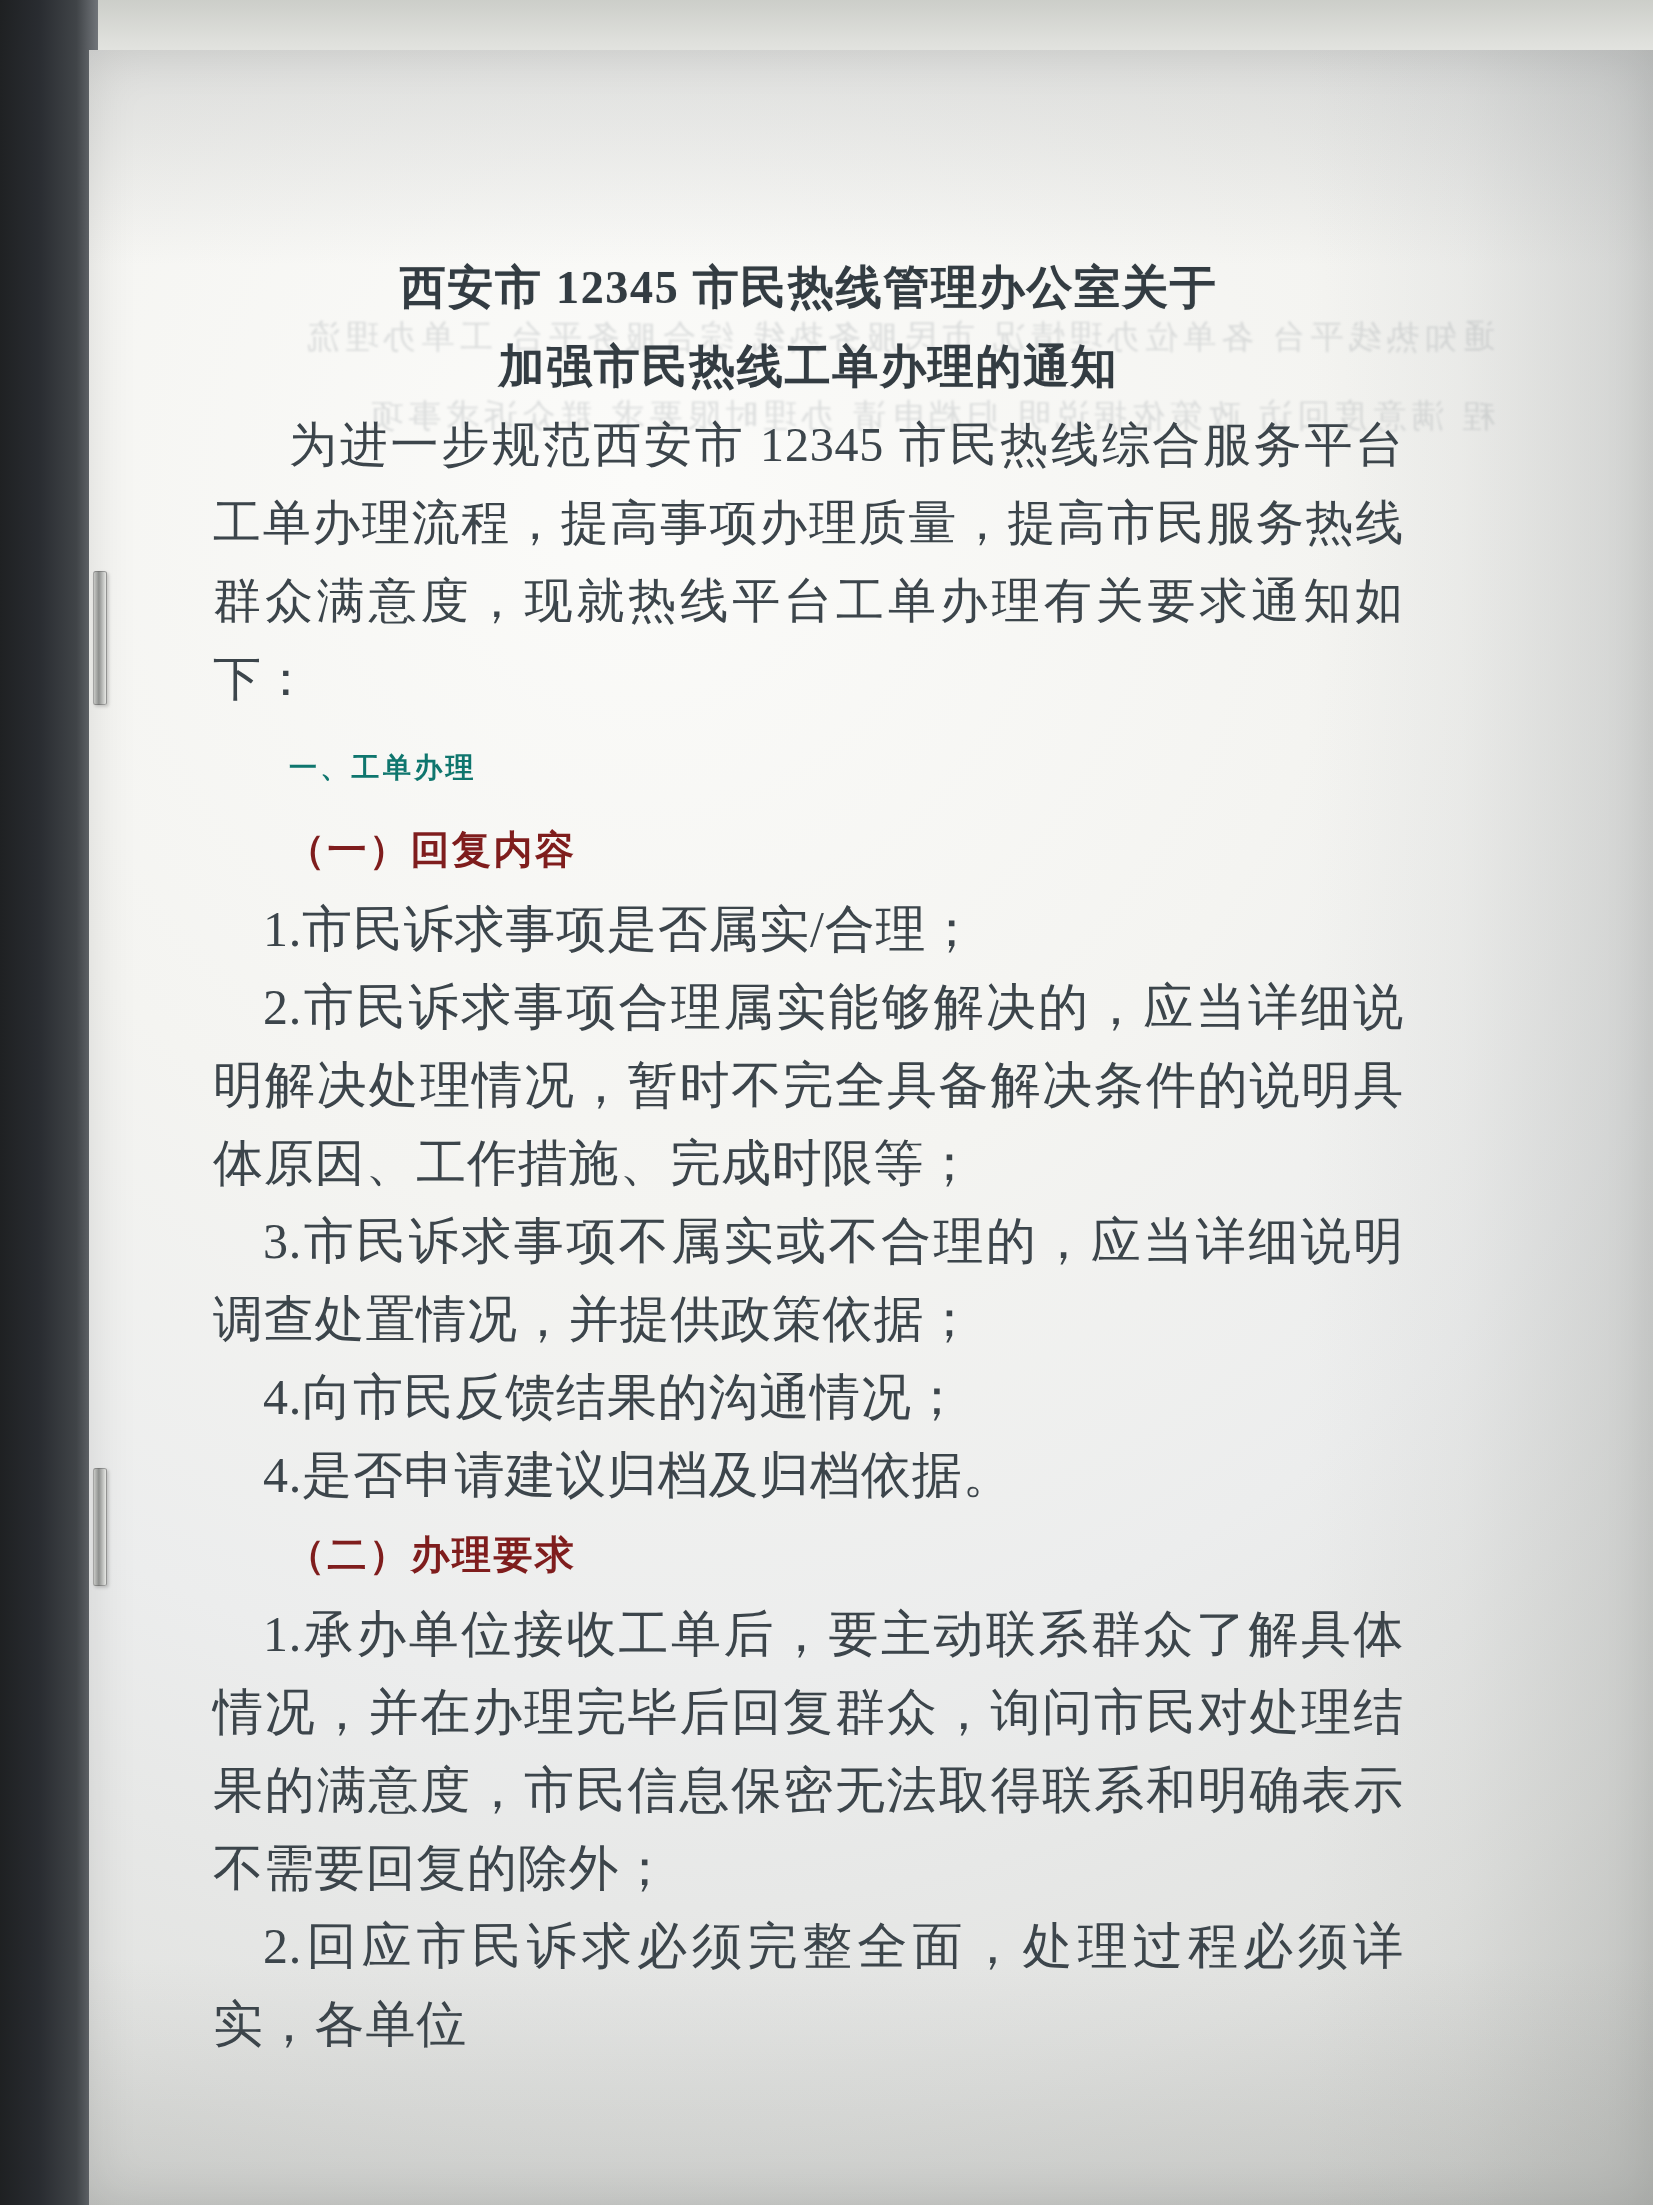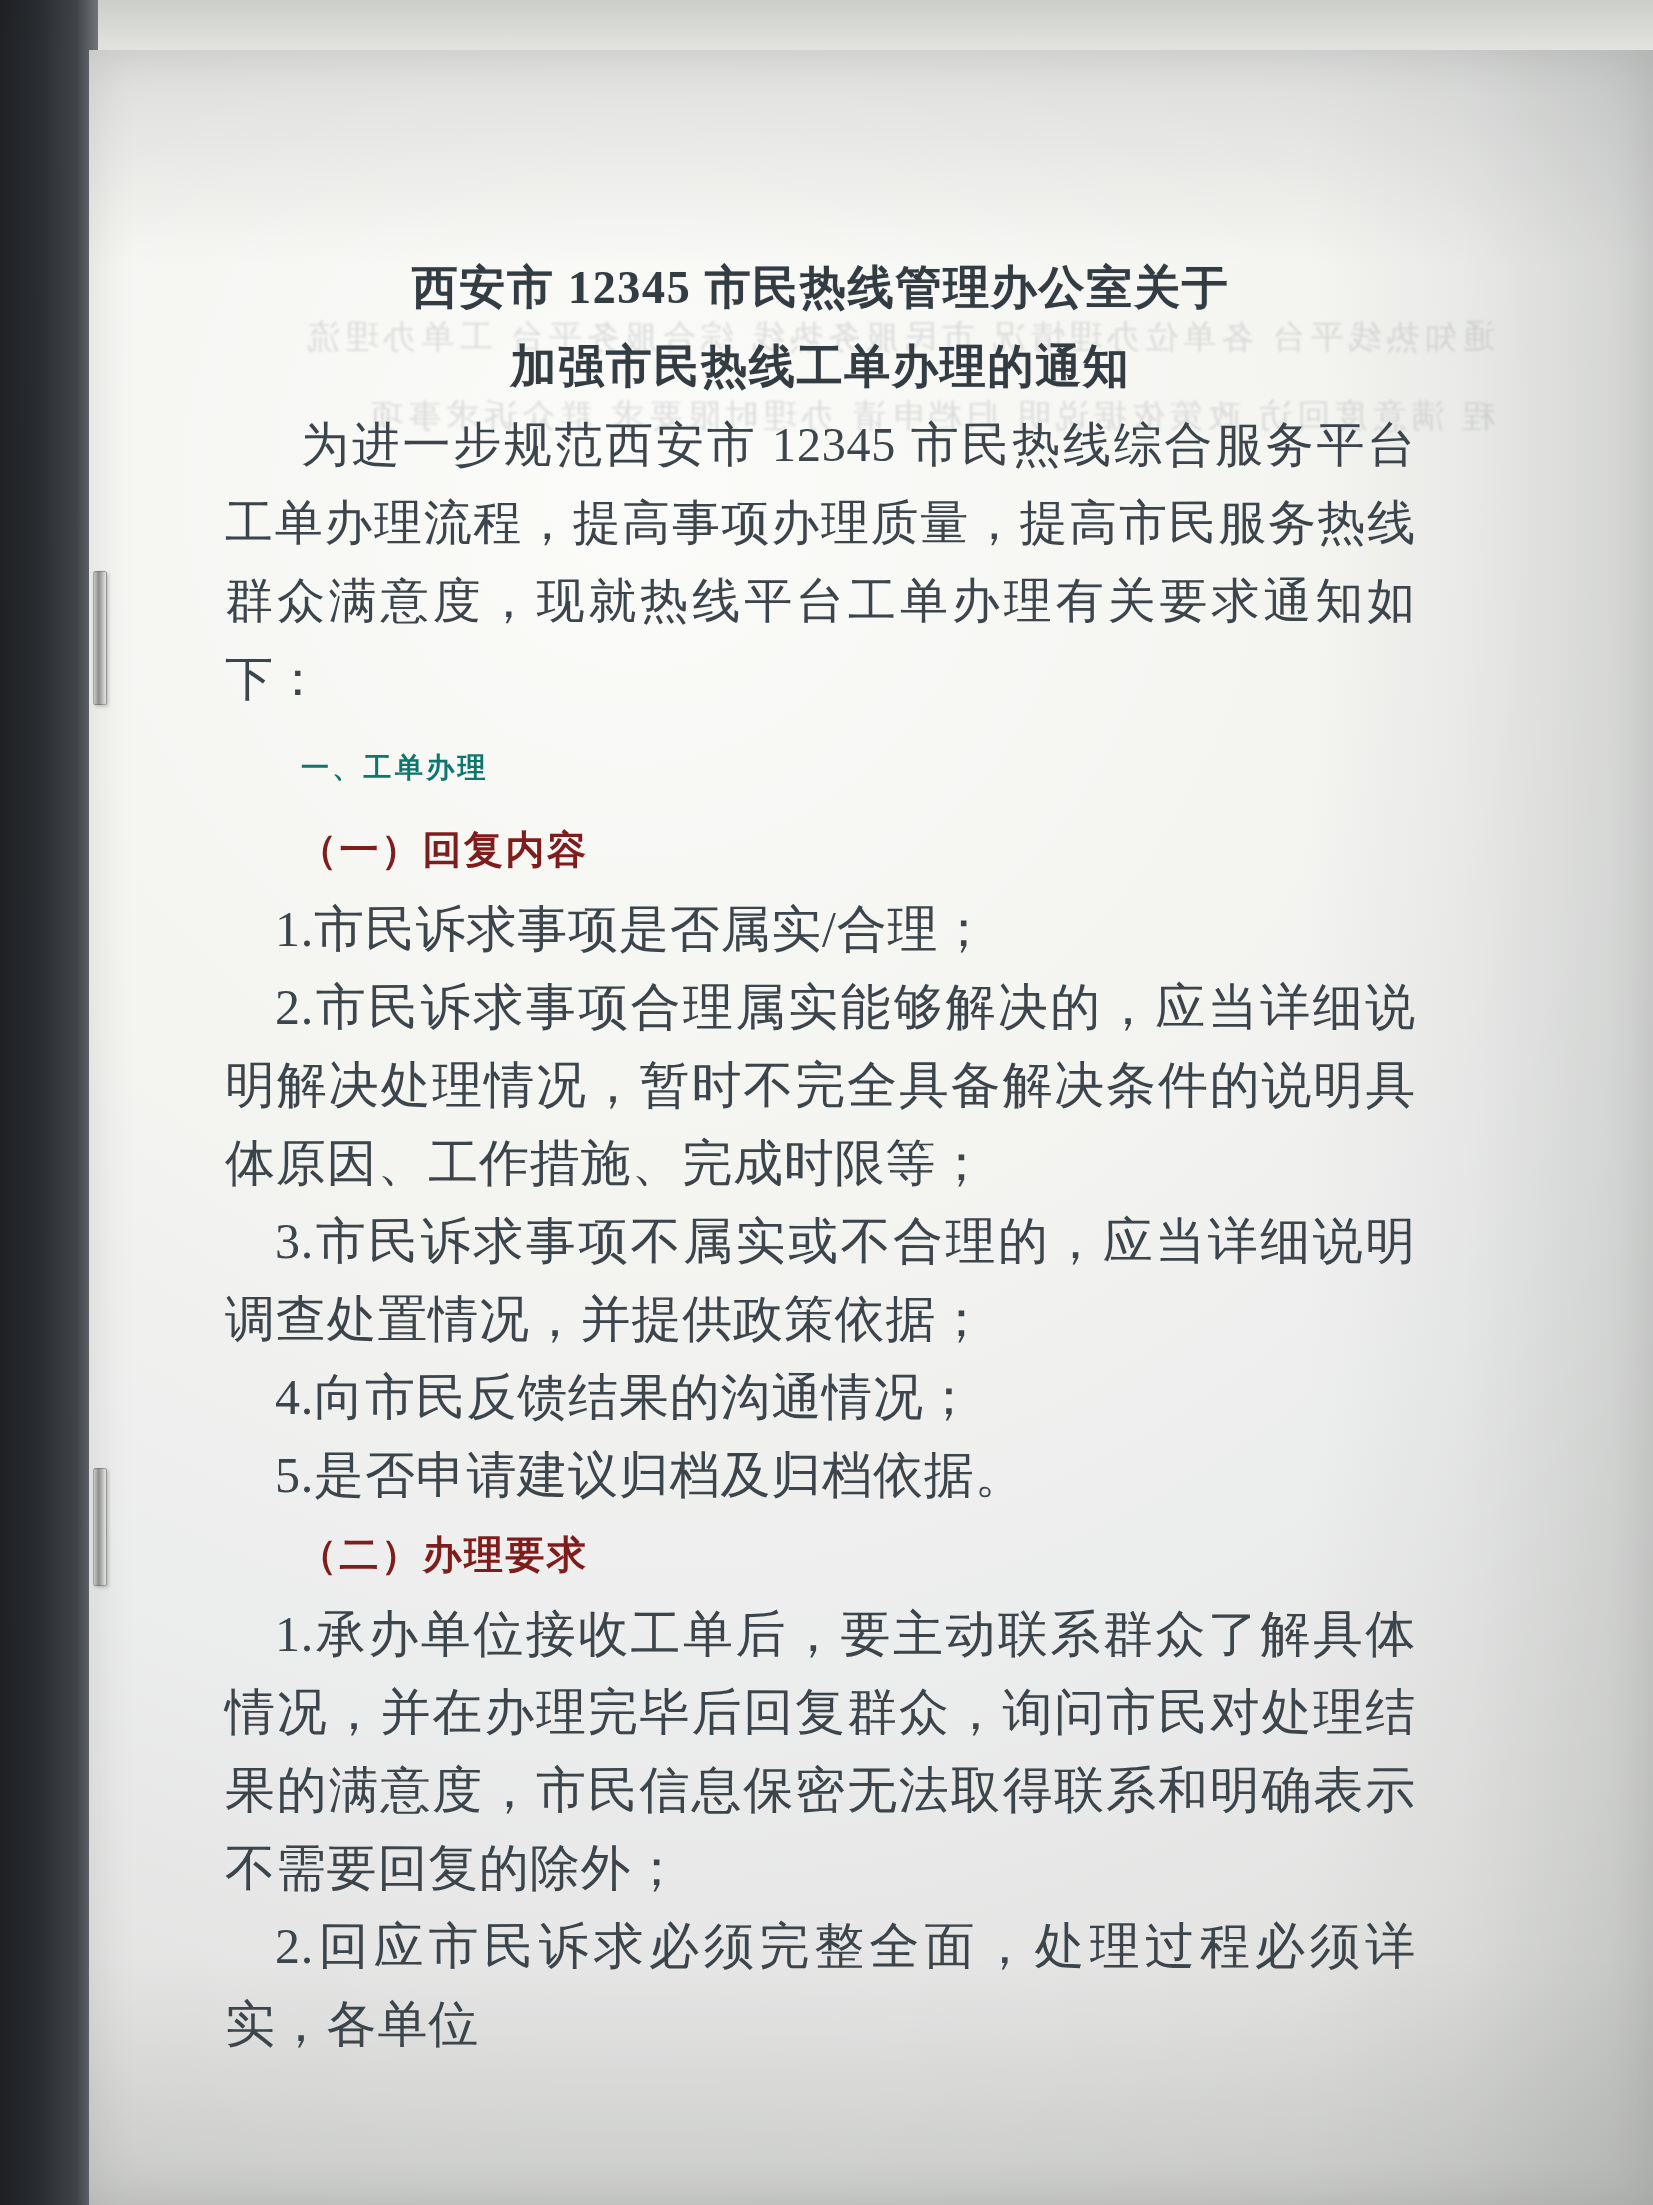--- a/index.html
+++ b/index.html
@@ -99,21 +99,20 @@
   .staple-1 { top: 571px; height: 132px; }
   .staple-2 { top: 1468px; height: 116px; }
 
   
   .doc {
     position: absolute;
     left: 213px;
     top: 248px;
     width: 1191px;
     color: #3a4348;
-    margin-left: 12px;
   }
   .title {
     text-align: center;
     font-size: 46px;
     line-height: 79px;
     letter-spacing: 1.7px;
     font-weight: 700;
     color: #333c42;
     text-shadow: 0 0 0.8px rgba(60,70,76,.35);
   }
@@ -193,21 +192,21 @@
     <div class="spacer-s"></div>
 
     <p class="heading">一、工单办理</p>
 
     <p class="subheading">（一）回复内容</p>
 
     <p class="item">1.市民诉求事项是否属实/合理；</p>
     <p class="item">2.市民诉求事项合理属实能够解决的，应当详细说明解决处理情况，暂时不完全具备解决条件的说明具体原因、工作措施、完成时限等；</p>
     <p class="item">3.市民诉求事项不属实或不合理的，应当详细说明调查处置情况，并提供政策依据；</p>
     <p class="item">4.向市民反馈结果的沟通情况；</p>
-    <p class="item">5.是否申请建议归档及归档依据。</p>
+    <p class="item">4.是否申请建议归档及归档依据。</p>
 
     <p class="subheading">（二）办理要求</p>
 
     <p class="item">1.承办单位接收工单后，要主动联系群众了解具体情况，并在办理完毕后回复群众，询问市民对处理结果的满意度，市民信息保密无法取得联系和明确表示不需要回复的除外；</p>
     <p class="item">2.回应市民诉求必须完整全面，处理过程必须详实，各单位</p>
   </div>
 </div>
 
 
 </body></html>

